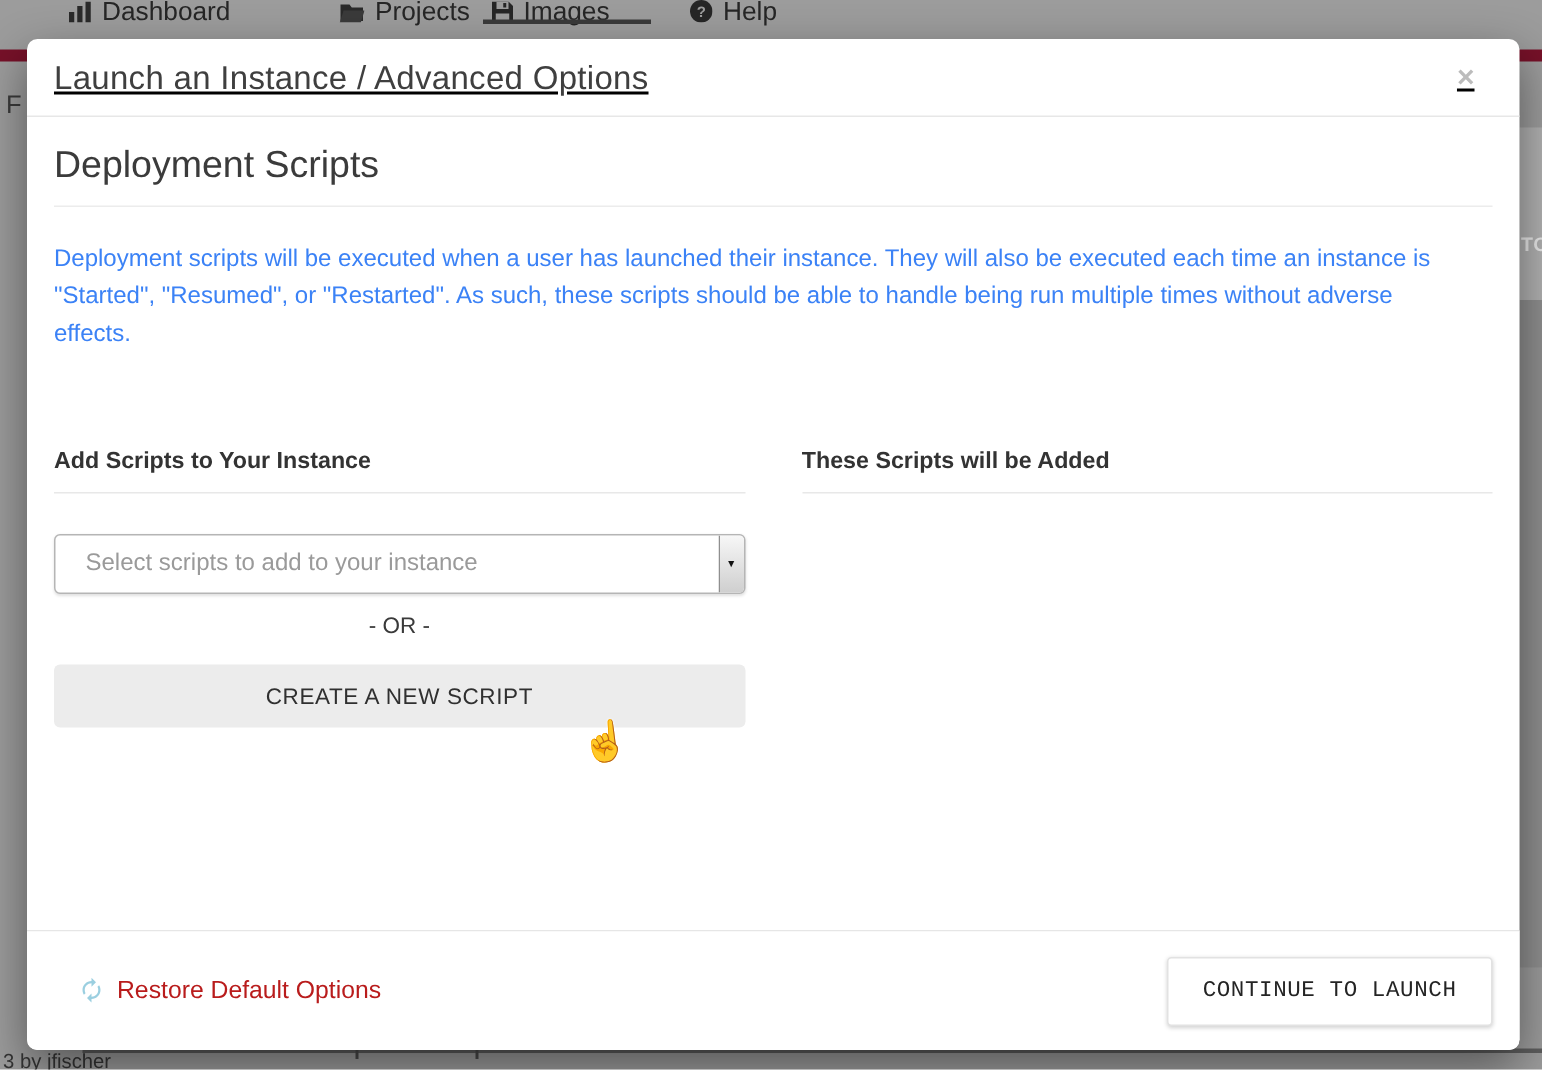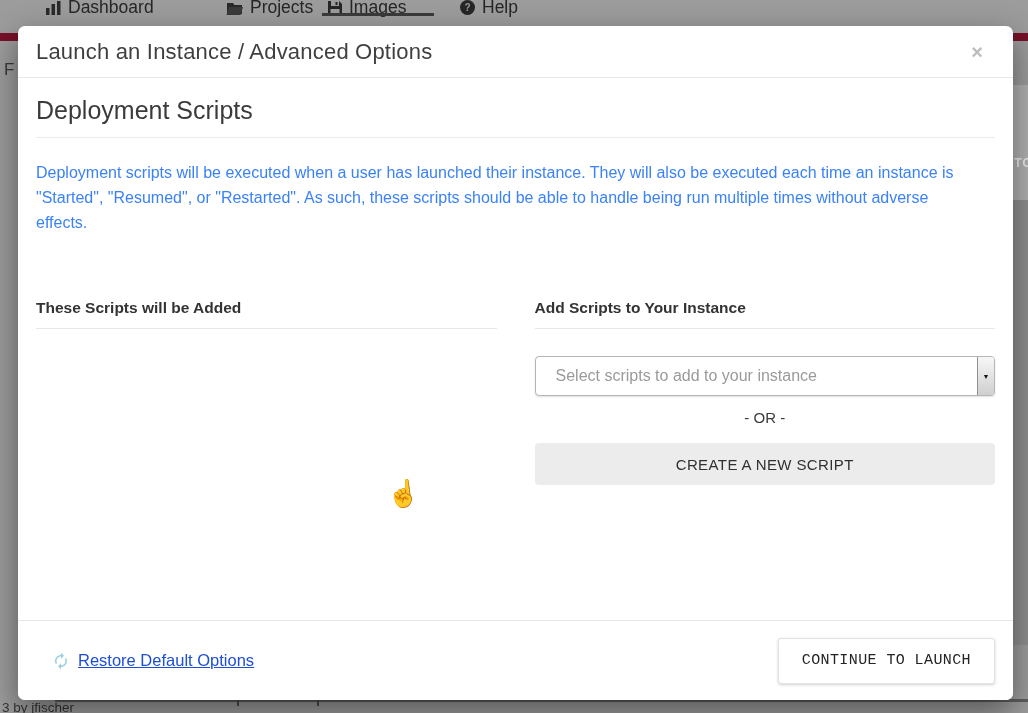--- a/index.html
+++ b/index.html
@@ -22,21 +22,21 @@
 
   .nav-item { position:absolute; top:-3px; display:flex; align-items:center; gap:7px;
               font-size:17.5px; font-weight:500; color:#262626; }
   .nav-item svg { display:block; }
   .nav-underline { position:absolute; left:322px; top:13px; width:112px; height:3px; background:#3a3a3a; }
 
   
   .modal { position:absolute; left:18px; top:26px; width:995px; height:674px;
            background:#fff; border-radius:7px; box-shadow:0 12px 32px rgba(0,0,0,.45); }
   .modal-header { height:52px; display:flex; align-items:center; padding:0 18px;
-                  border-bottom:1px solid #e7e7e7; }
+                  border-bottom:1px solid #e7e7e7;text-decoration:underline; }
   .modal-title { font-size:22px; color:#3f3f3f; letter-spacing:.2px; }
   .modal-close { margin-left:auto; margin-right:12px; font-size:20px; font-weight:bold;
                  color:#bcbcbc; cursor:pointer; line-height:1; }
   .modal-body { padding:0 18px; }
   .section-heading { margin-top:18px; font-size:25px; font-weight:400; color:#3b3b3b;
                      padding-bottom:12px; border-bottom:1px solid #ececec; }
   .section-desc { margin-top:22px; font-size:16px; line-height:25px; color:#3b82f6; max-width:940px; }
 
   .columns { display:flex; gap:38px; margin-top:64px; }
   .col { flex:1; min-width:0; }
@@ -55,22 +55,22 @@
 
   .or-divider { text-align:center; margin-top:13px; font-size:15px; color:#3a3a3a; }
 
   .create-btn { margin-top:17px; width:100%; height:42px; background:#ececec; border:none;
                 border-radius:4px; font-size:15px; font-weight:500; color:#303030;
                 letter-spacing:.4px; font-family:"Liberation Sans",sans-serif; cursor:pointer; }
 
   .modal-footer { position:absolute; left:0; right:0; bottom:0; height:80px;
                   border-top:1px solid #e6e6e6; display:flex; align-items:center;
                   padding:0 18px; border-radius:0 0 7px 7px; background:#fff; }
-  .restore-link { display:flex; align-items:center; gap:8px; margin-left:16px;
-                  color:#1d4ed8; font-size:16.5px; cursor:pointer;text-decoration:underline; }
+  .restore-link { display:flex; align-items:flex-start; gap:8px; margin-left:16px;
+                  color:#b91c1c; font-size:16.5px; cursor:pointer; }
   .restore-link svg { display:block; }
   .continue-btn { margin-left:auto; height:46px; padding:0 23px; background:#fff;
                   border:1px solid #e2e2e2; border-radius:3px; font-size:15px; font-weight:500;
                   color:#242424; letter-spacing:.4px; box-shadow:0 1px 3px rgba(0,0,0,.18);
                   font-family:Liberation Mono, monospace; cursor:pointer; }
 
   .hand-cursor { position:absolute; left:387px; top:479px; font-size:26px; color:#1d1d1d;
                  transform:rotate(-6deg); z-index:5; text-shadow:0 0 2px #fff; }
 </style>
 </head>
@@ -124,34 +124,34 @@
     <span class="modal-title">Launch an Instance / Advanced Options</span>
     <span class="modal-close">×</span>
   </div>
 
   <div class="modal-body">
     <h2 class="section-heading">Deployment Scripts</h2>
     <p class="section-desc">Deployment scripts will be executed when a user has launched their instance. They will also be executed each time an instance is "Started", "Resumed", or "Restarted". As such, these scripts should be able to handle being run multiple times without adverse effects.</p>
 
     <div class="columns">
       <div class="col">
-        <div class="col-heading">These Scripts will be Added</div>
-      </div>
-
-      <div class="col">
         <div class="col-heading">Add Scripts to Your Instance</div>
 
         <div class="select-box">
           <span class="select-placeholder">Select scripts to add to your instance</span>
           <span class="select-arrow">▼</span>
         </div>
 
         <div class="or-divider">- OR -</div>
 
         <button class="create-btn">CREATE A NEW SCRIPT</button>
+      </div>
+
+      <div class="col">
+        <div class="col-heading">These Scripts will be Added</div>
       </div>
     </div>
   </div>
 
   <div class="modal-footer">
     <div class="restore-link">
       <svg width="18" height="18" viewBox="0 0 24 24">
         <path fill="#9bcfe0" d="M12 6v3l4-4-4-4v3c-4.42 0-8 3.58-8 8 0 1.57.46 3.03 1.24 4.26L6.7 14.8c-.45-.83-.7-1.79-.7-2.8 0-3.31 2.69-6 6-6zm6.76 1.74L17.3 9.2c.44.84.7 1.79.7 2.8 0 3.31-2.69 6-6 6v-3l-4 4 4 4v-3c4.42 0 8-3.58 8-8 0-1.57-.46-3.03-1.24-4.26z"></path>
       </svg>
       <span>Restore Default Options</span>

